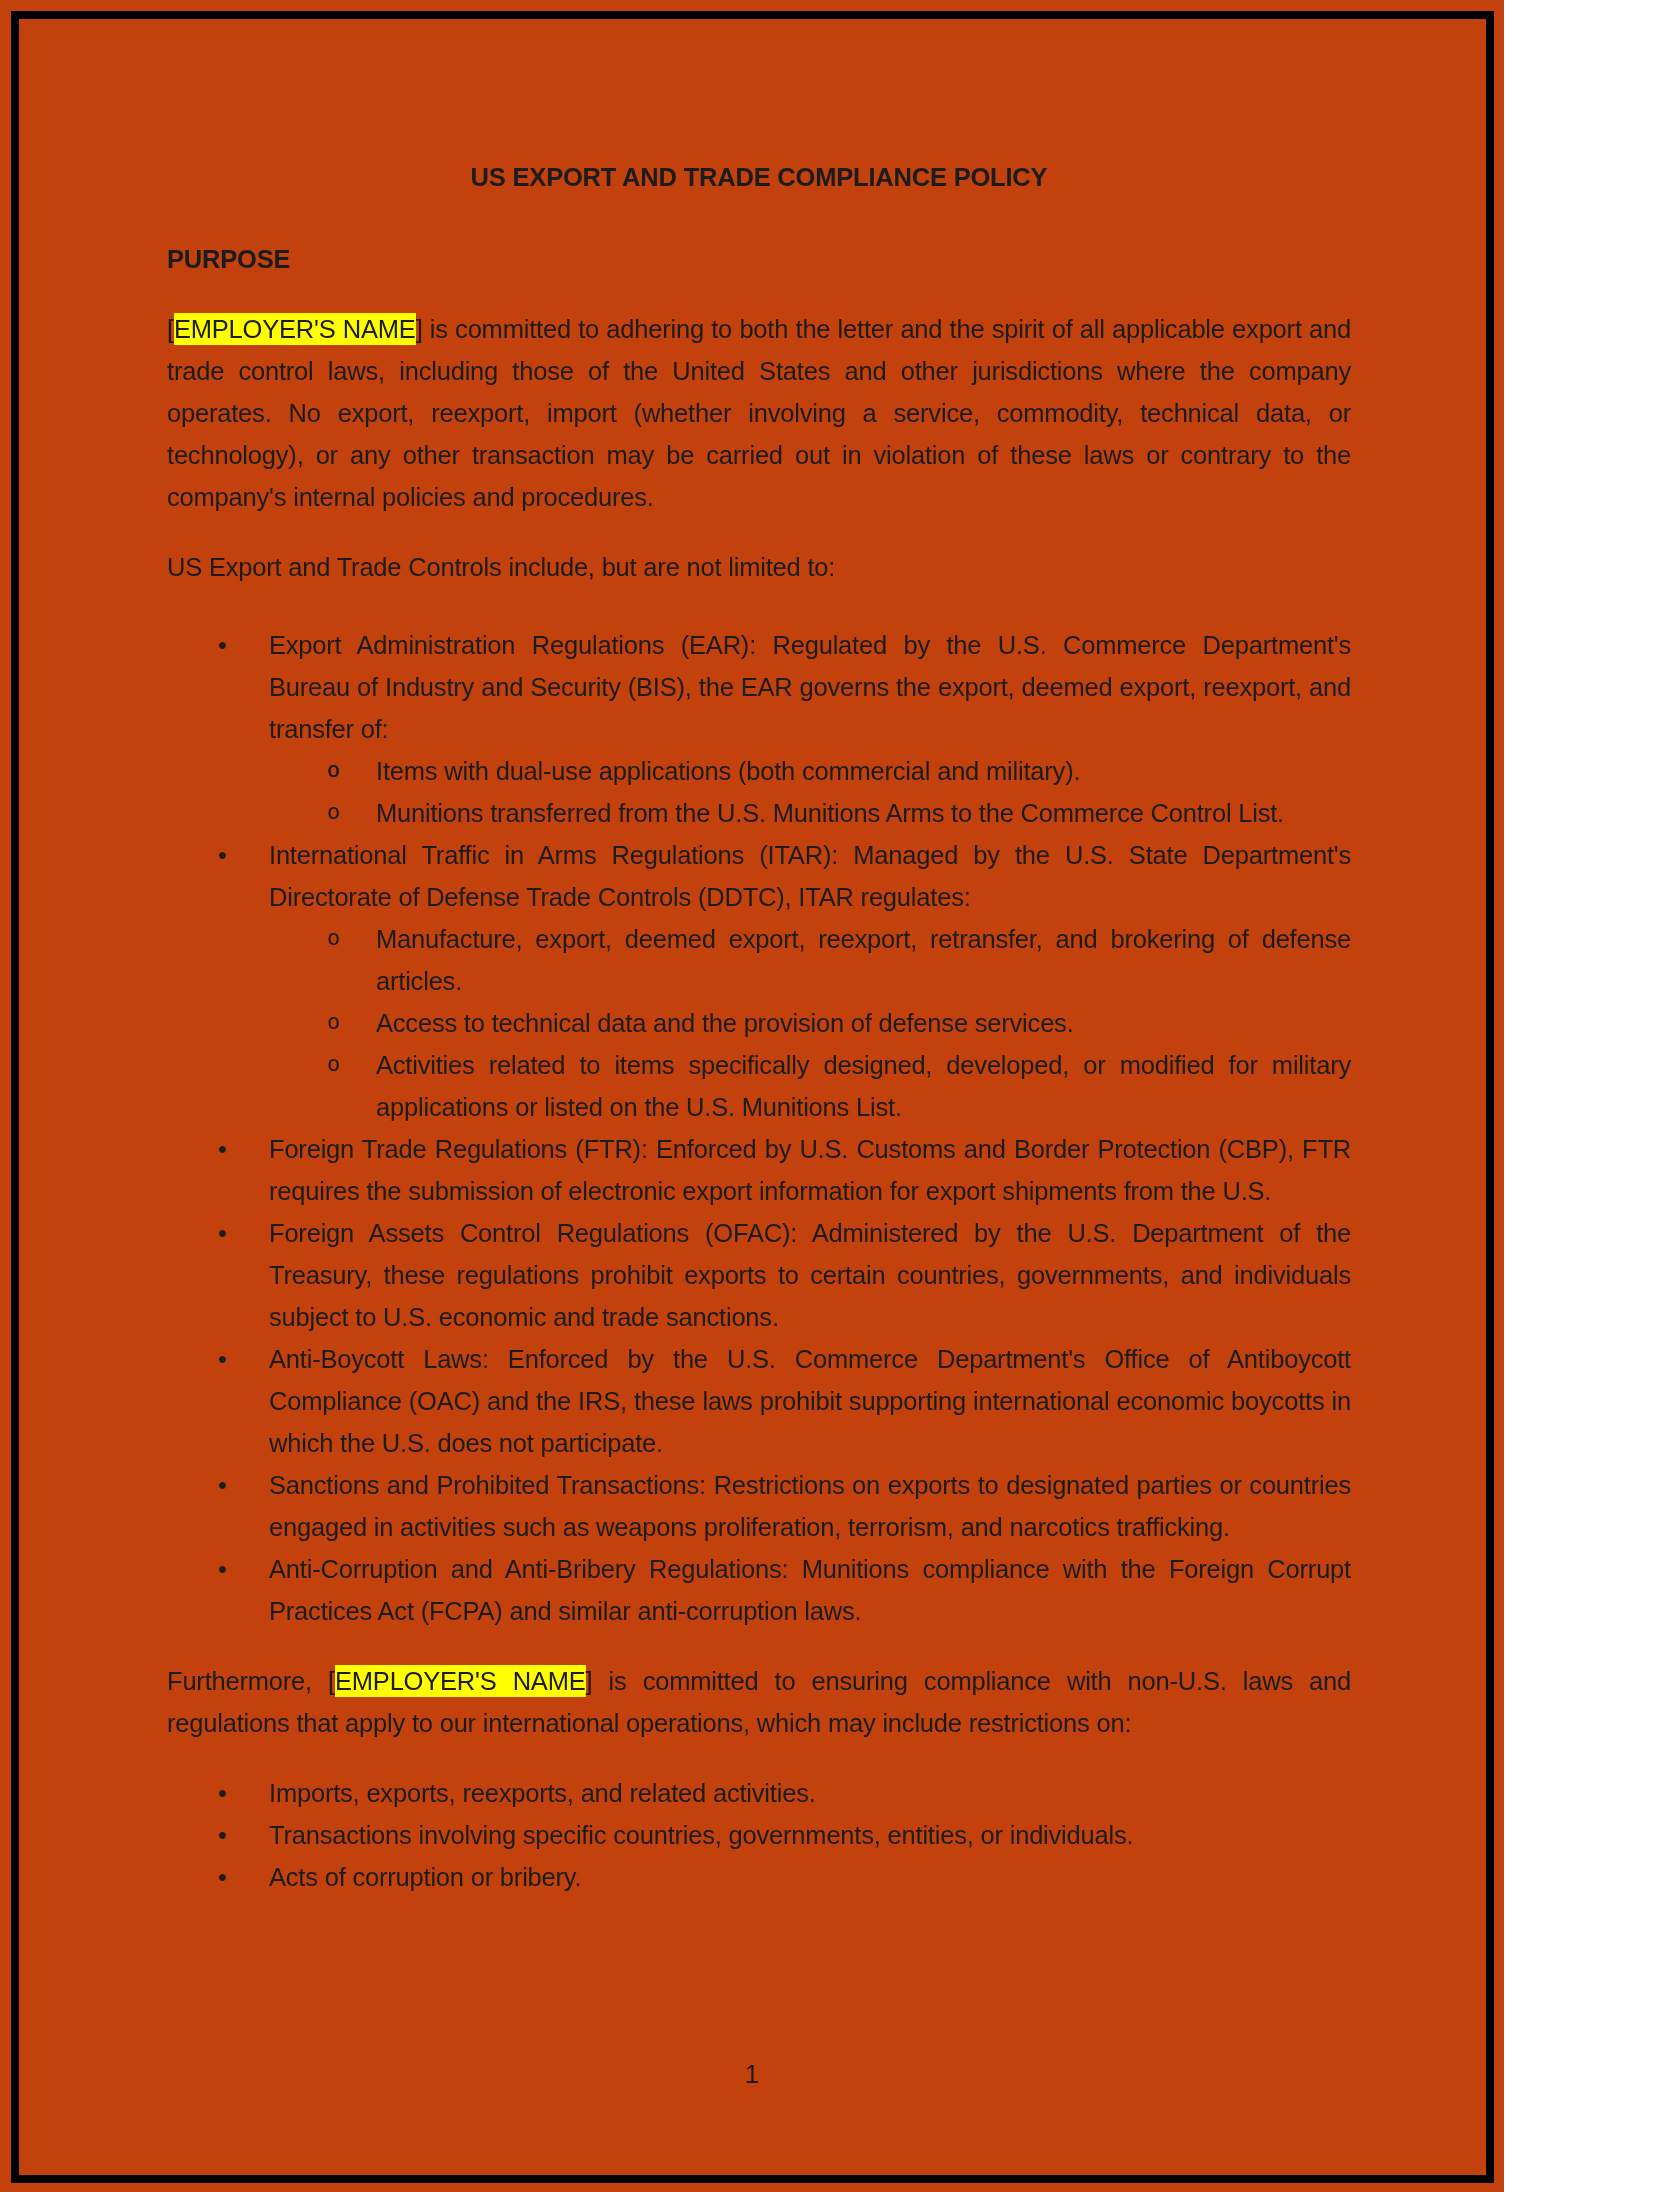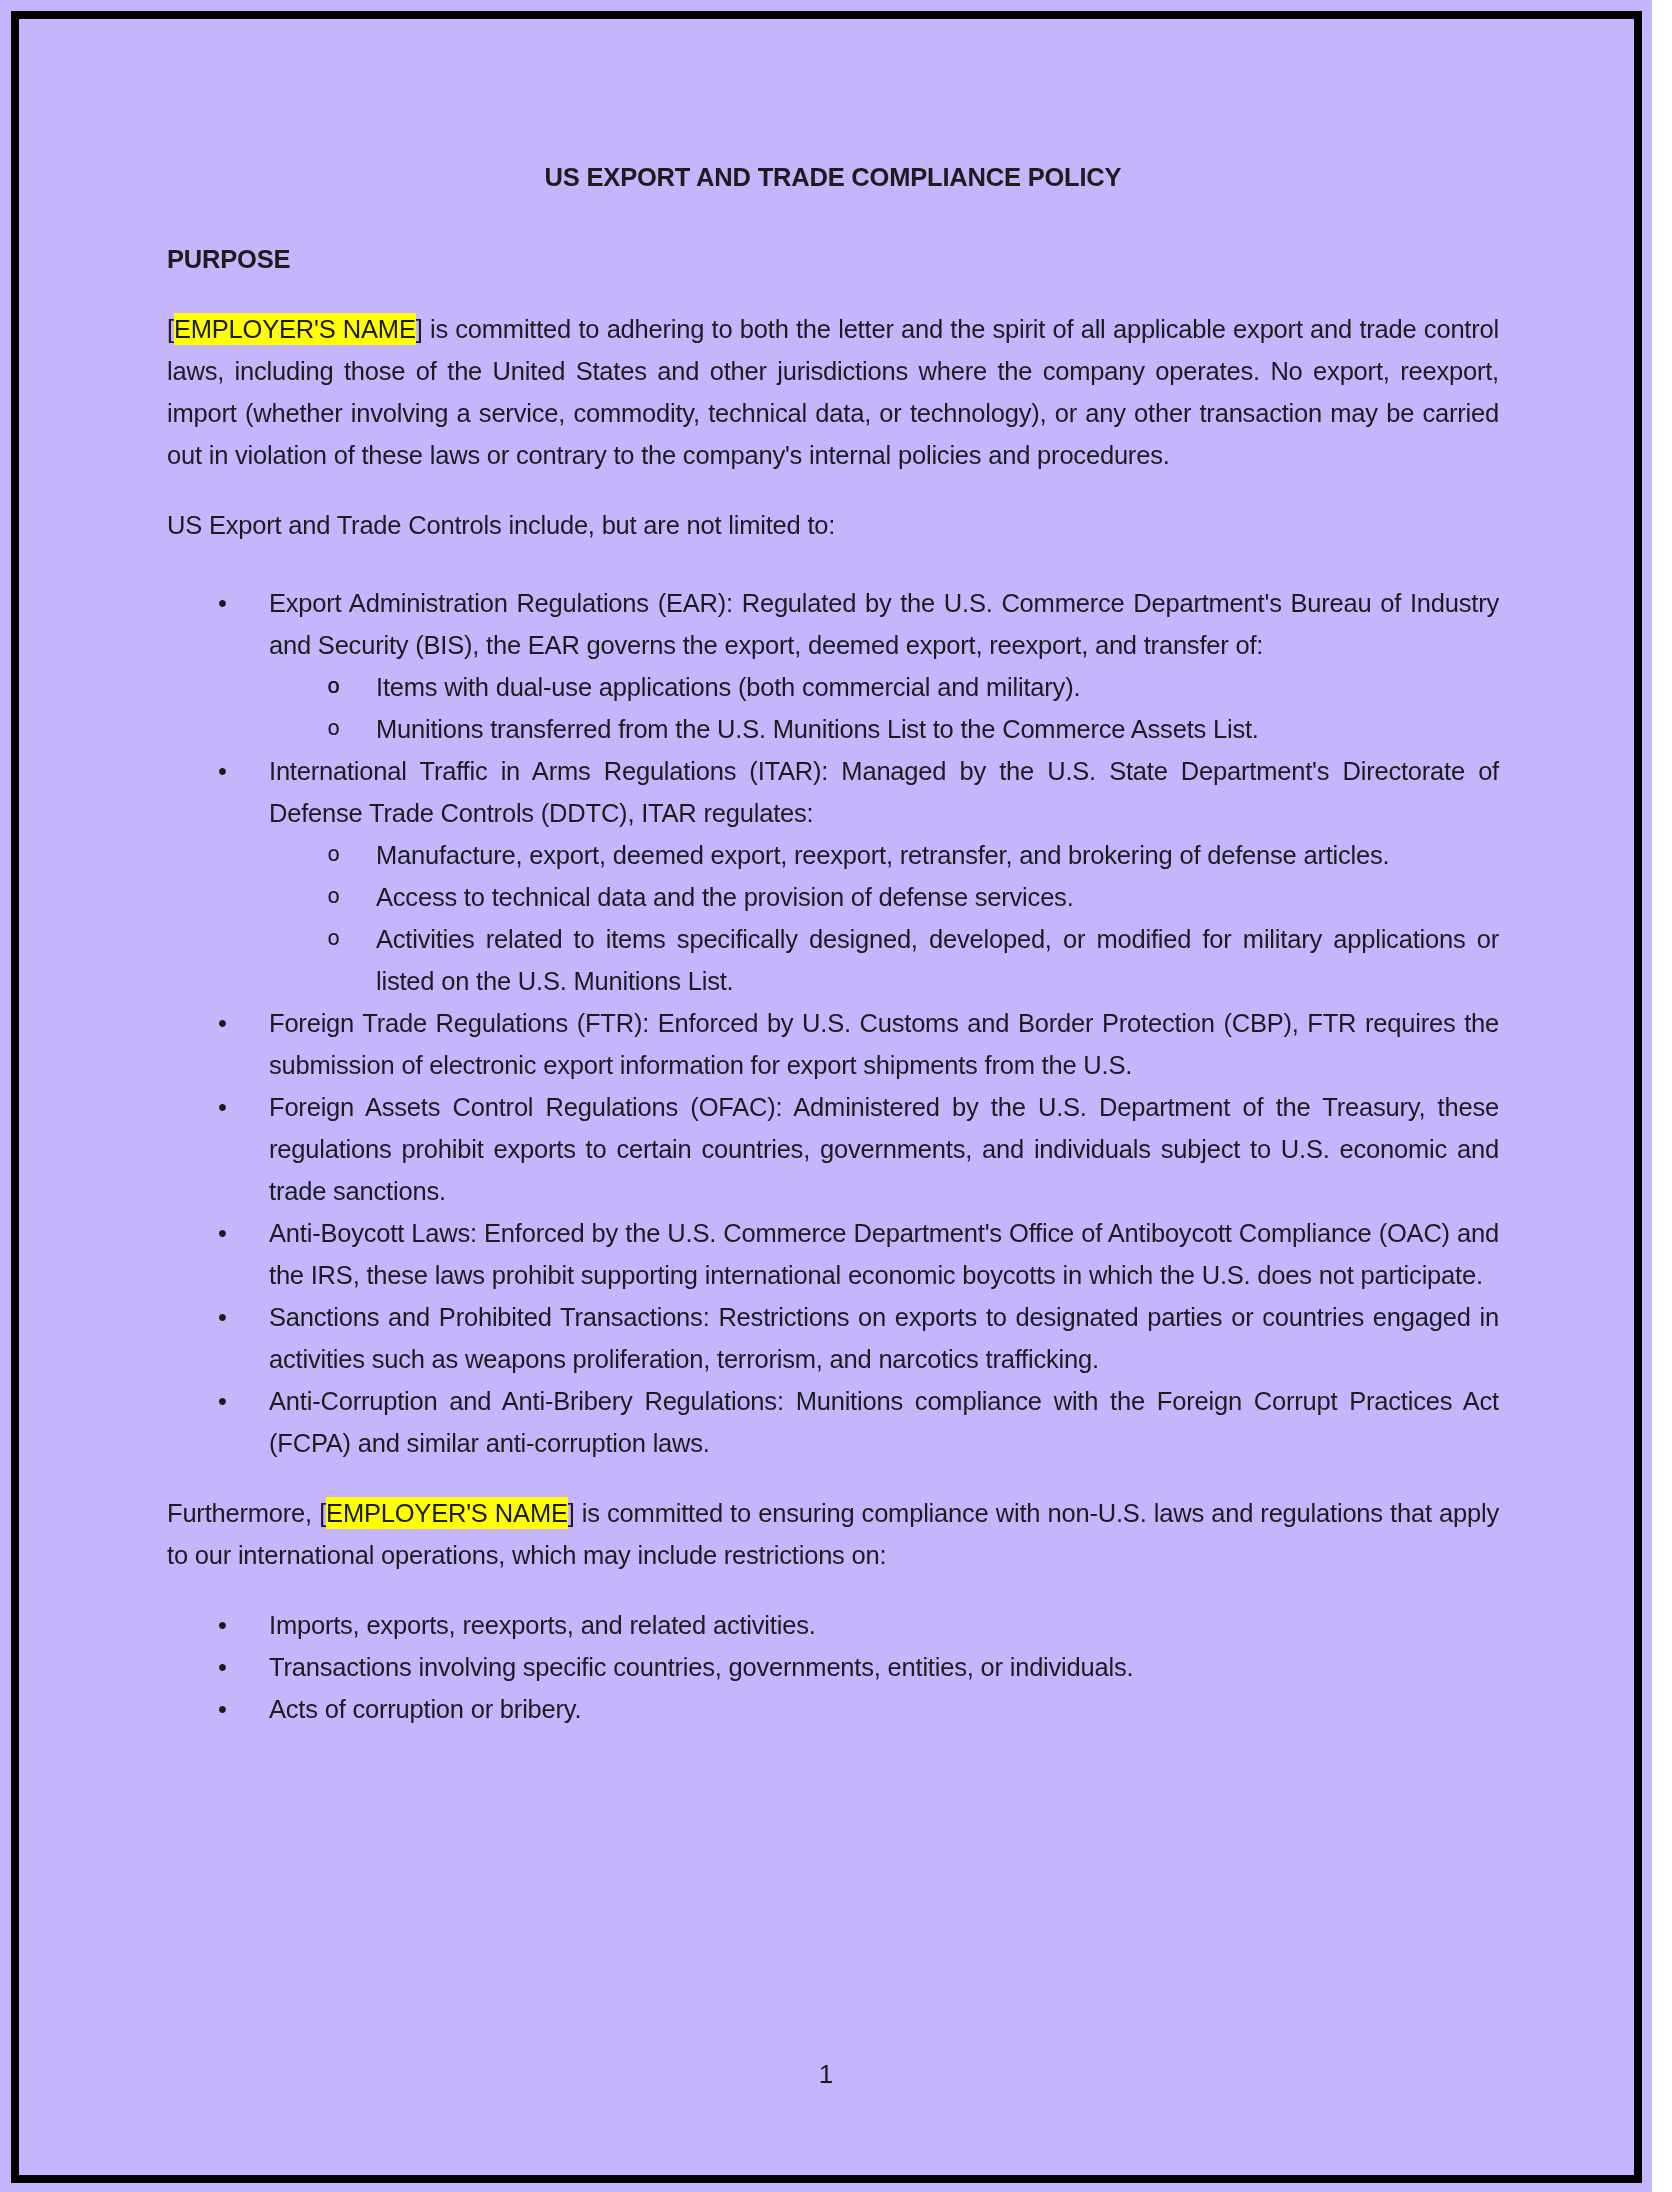--- a/index.html
+++ b/index.html
@@ -1,23 +1,23 @@
 <!DOCTYPE html>
 <html style="--hl: #ffff00;font-size:14px"><head>
 <meta charset="utf-8">
 <style>
   * { margin: 0; padding: 0; box-sizing: border-box; }
   html, body { background: #ffffff; }
   :root { --hl: #ffff00; }
 
   .page {
     position: relative;
-    width: 1652px;
+    width: 1504px;
     height: 2193px;
-    background: #c4b5fd;
+    background: #c2410c;
     font-family: "Liberation Sans", sans-serif;
     color: #1c1c1c;
     overflow: hidden;
   }
 
   .page-frame {
     position: absolute;
     inset: 10.5px;
     border: 8px solid #000000;
     pointer-events: none;
@@ -114,21 +114,21 @@
       </div>
       <div class="li2">
         <span class="bullet2">o</span>
       </div>
       <div class="li2">
         <span class="bullet2">o</span>
         <span>Items with dual-use applications (both commercial and military).</span>
       </div>
       <div class="li2">
         <span class="bullet2">o</span>
-        <span>Munitions transferred from the U.S. Munitions List to the Commerce Assets List.</span>
+        <span>Munitions transferred from the U.S. Munitions Arms to the Commerce Control List.</span>
       </div>
 
       <div class="li1">
         <span class="bullet1">•</span>
         <span>International Traffic in Arms Regulations (ITAR): Managed by the U.S. State Department's Directorate of Defense Trade Controls (DDTC), ITAR regulates:</span>
       </div>
       <div class="li2">
         <span class="bullet2">o</span>
         <span>Manufacture, export, deemed export, reexport, retransfer, and brokering of defense articles.</span>
       </div>

